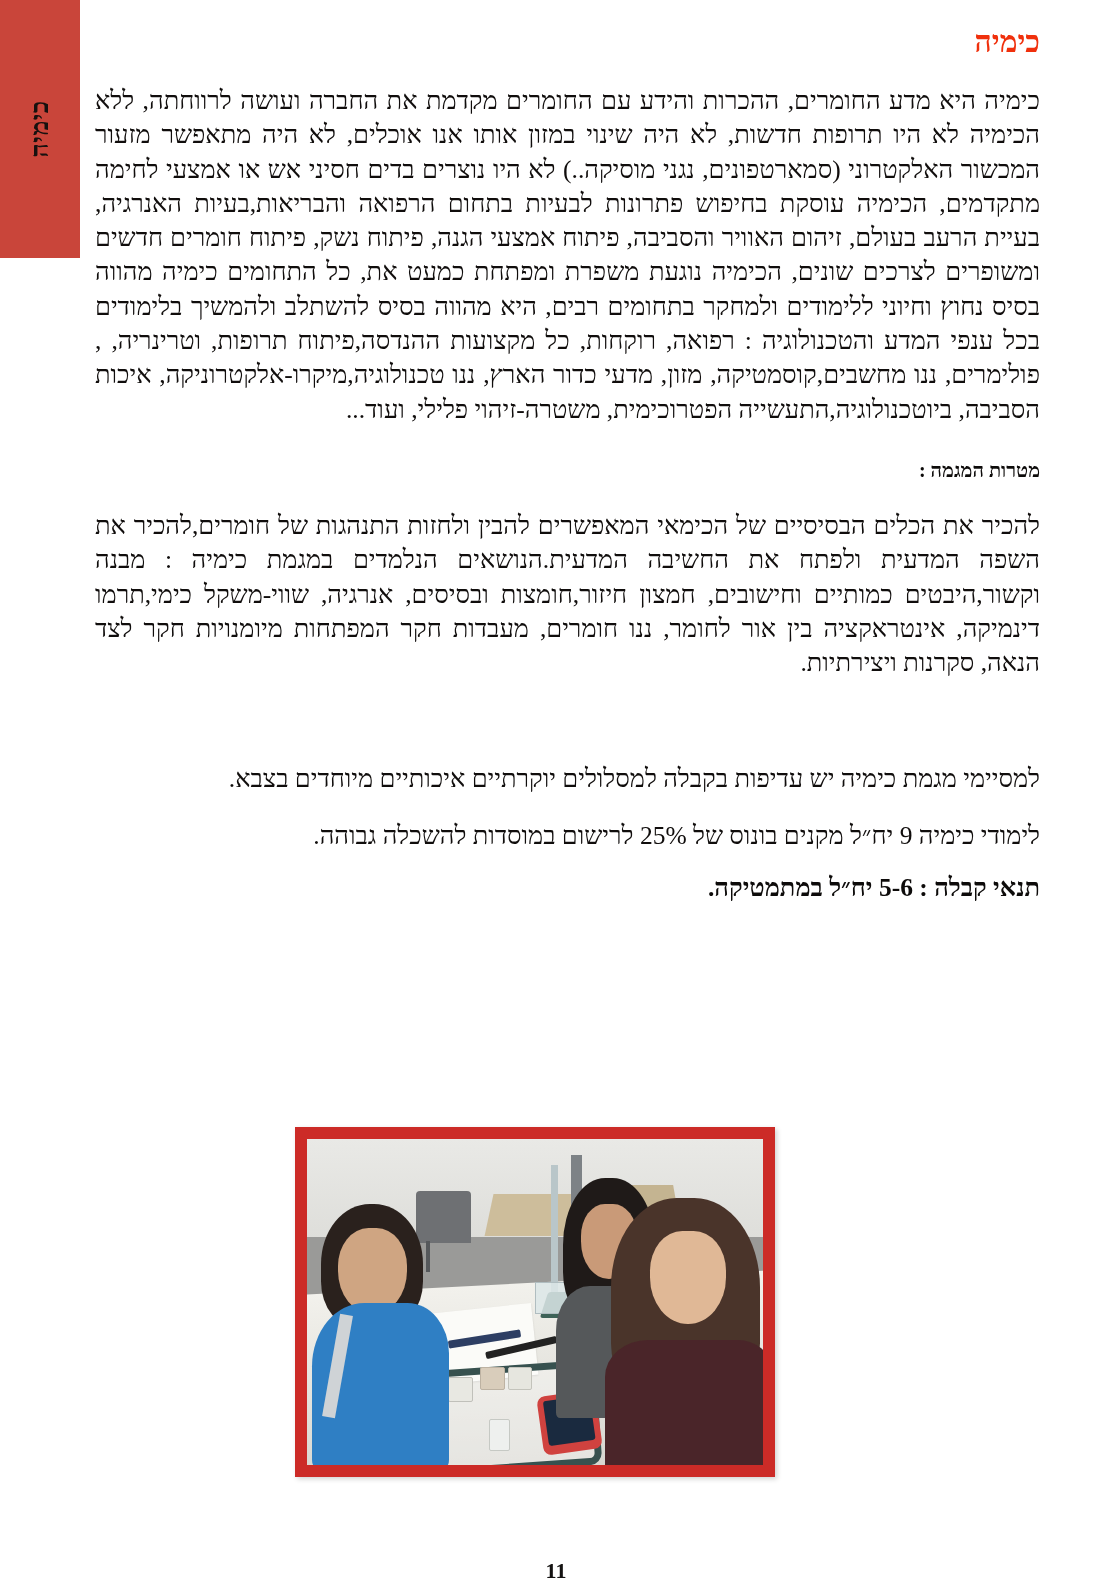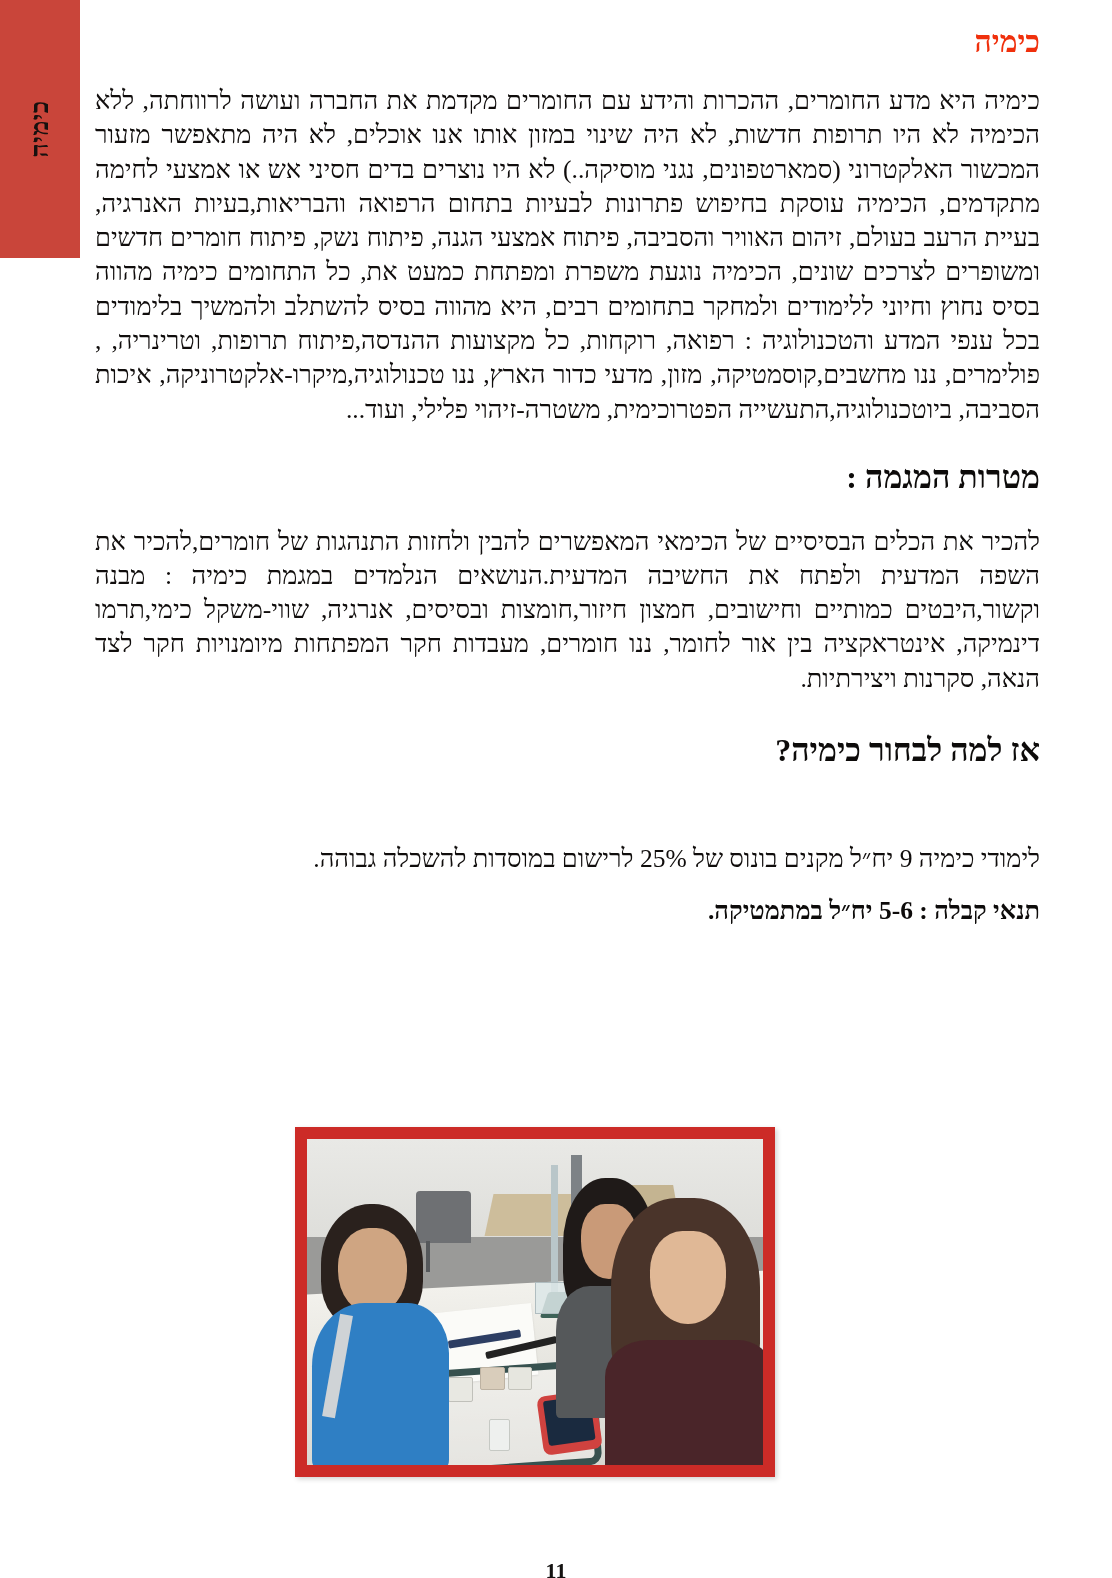--- a/index.html
+++ b/index.html
@@ -77,21 +77,21 @@
     text-align: justify;
     text-align-last: right;
     direction: rtl;
     word-spacing: 0px;
   }
 
   h2.section-heading {
     margin: 0;
     font-family: "Liberation Serif", "DejaVu Serif", serif;
     font-weight: bold;
-    font-size: 32px;
+    font-size: 20px;
     line-height: 1.3;
     color: #0d0b0a;
     direction: rtl;
     text-align: right;
   }
 
   p.bold-line {
     margin: 0;
     font-family: "Liberation Serif", "DejaVu Serif", serif;
     font-weight: bold;
@@ -274,27 +274,27 @@
     <div class="gap-30"></div>
 
     <h2 class="section-heading">מטרות המגמה :</h2>
 
     <div class="gap-26"></div>
 
     <p class="body-text">להכיר את הכלים הבסיסיים של הכימאי המאפשרים להבין ולחזות התנהגות של חומרים,להכיר את השפה המדעית ולפתח את החשיבה המדעית.הנושאים הנלמדים במגמת כימיה : מבנה וקשור,היבטים כמותיים וחישובים, חמצון חיזור,חומצות ובסיסים, אנרגיה, שווי-משקל כימי,תרמו דינמיקה, אינטראקציה בין אור לחומר, ננו חומרים, מעבדות חקר המפתחות מיומנויות חקר לצד הנאה, סקרנות ויצירתיות.</p>
 
     <div class="gap-34"></div>
 
-    <h2 class="section-heading">אז למה לבחור כימיה?</h2>
 
     <div class="gap-26"></div>
 
 
     <div class="gap-22"></div>
 
+    <p class="body-text">למסיימי מגמת כימיה יש עדיפות בקבלה למסלולים יוקרתיים איכותיים מיוחדים בצבא.</p>
 
     <div class="gap-22"></div>
 
     <p class="body-text">לימודי כימיה 9 יח״ל מקנים בונוס של 25% לרישום במוסדות להשכלה גבוהה.</p>
 
     <div class="gap-18"></div>
 
     <p class="bold-line">תנאי קבלה : 5-6 יח״ל במתמטיקה.</p>
   </div>
 

